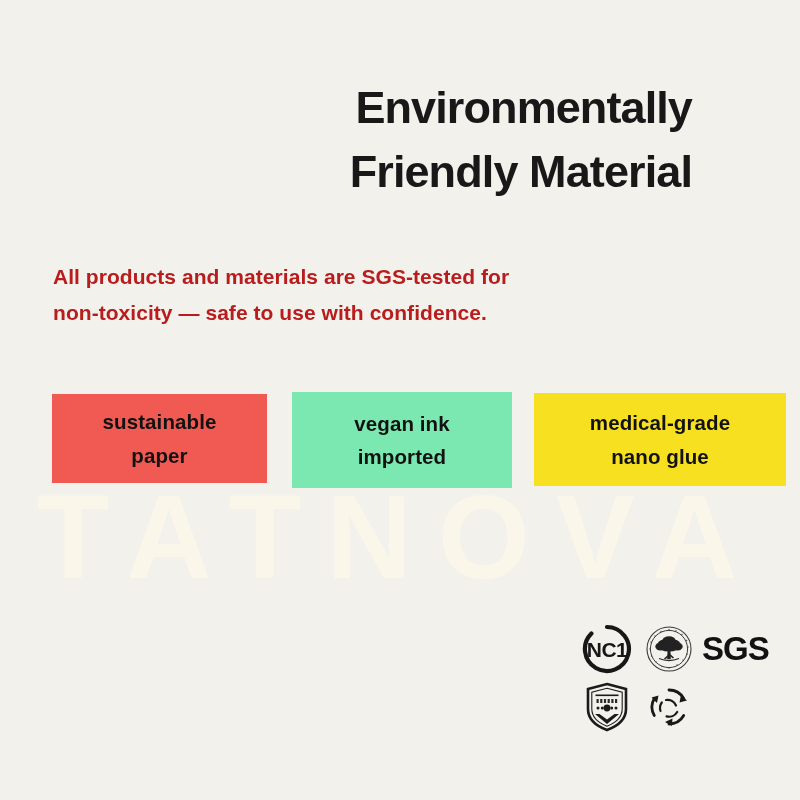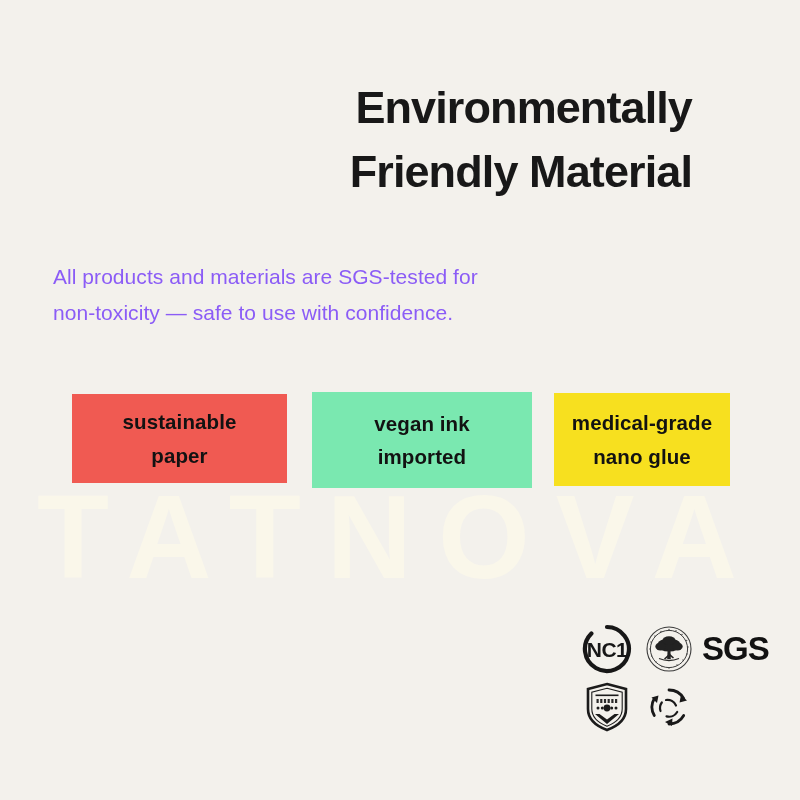--- a/index.html
+++ b/index.html
@@ -27,41 +27,40 @@
   .heading{
     position:absolute;left:52px;top:46px;width:640px;
     font-size:45px;line-height:1.42;font-weight:700;
     letter-spacing:-0.9px;color:#181818;text-align:right;
   }
   .heading .ln{display:block;}
 
   
   .body-copy{
     position:absolute;left:53px;top:238px;width:620px;
-    font-size:21px;line-height:1.72;color:#8b5cf6;font-weight:400;
+    font-size:21px;line-height:1.72;color:#b91c1c;font-weight:700;
     letter-spacing:0.05px;
   }
   .body-copy .ln{display:block;}
 
   
   .tags{position:absolute;left:0;top:0;width:800px;height:800px;pointer-events:none;}
   .tag{
     position:absolute;
     display:flex;flex-direction:column;
     align-items:center;justify-content:center;
     font-weight:700;font-size:20.5px;line-height:1.62;
     color:#121212;text-align:center;letter-spacing:0.1px;
     pointer-events:auto;
-    margin-left:20px;
   }
   .tag .ln{display:block;}
 
   .tag-red  {left:52px; top:394px; width:215px;height:89px;background:#f05a52;}
   .tag-green{left:292px;top:392px; width:220px;height:96px;background:#7ae8b0;}
-  .tag-yellow{left:534px;top:393px;width:176px;height:93px;background:#f7e01f;}
+  .tag-yellow{left:534px;top:393px;width:252px;height:93px;background:#f7e01f;}
 
   
   .certs{
     position:absolute;left:576px;top:620px;
     width:200px;height:126px;
     display:grid;
     grid-template-columns:62px 62px 76px;
     grid-template-rows:58px 58px;
     align-items:center;justify-items:center;
   }

